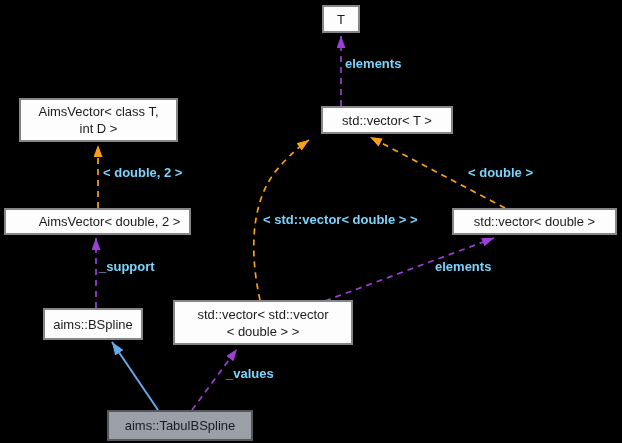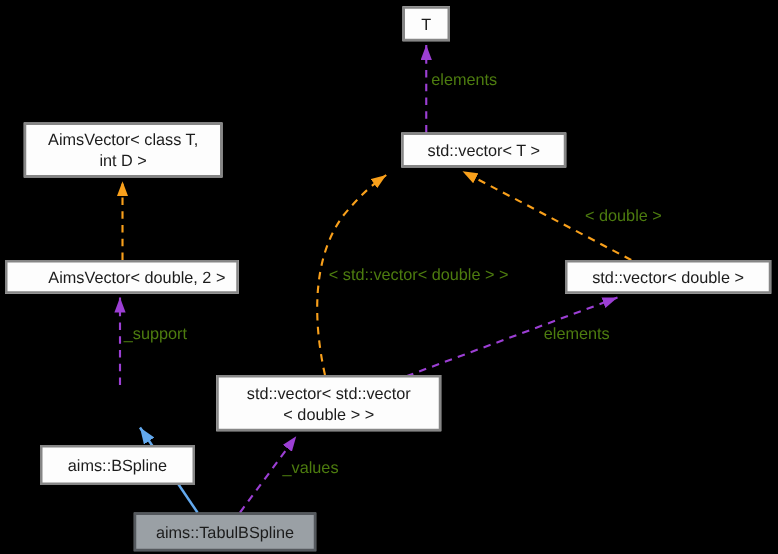--- a/index.html
+++ b/index.html
@@ -39,24 +39,24 @@
     white-space: nowrap;
     cursor: pointer;
   }
   .node.current {
     background: #9aa0a5;
     border-color: #54585d;
     cursor: default;
   }
   .edge-label {
     position: absolute;
-    color: #4d7c0f;
+    color: #7dd3fc;
     font-size: 13px;
     line-height: 14px;
-    font-weight: 400;
+    font-weight: 700;
     white-space: nowrap;
   }
 </style>
 </head>
 <body>
 
 <div class="stage">
 
   <svg class="edges-svg" viewBox="0 0 622 443" xmlns="http://www.w3.org/2000/svg">
     <defs>
@@ -107,30 +107,31 @@
 
   <div class="node" style="left:452px; top:208px; width:165px; height:27px;">
     <span>std::vector&lt; double &gt;</span>
   </div>
 
   <div class="node" style="left:173px; top:300px; width:180px; height:45px;">
     <span>std::vector&lt; std::vector</span>
     <span>&lt; double &gt; &gt;</span>
   </div>
 
-  <div class="node" style="left:32px; top:308px; width:124px; height:32px;margin-top:48px;">
+  <div class="node" style="left:43px; top:308px; width:100px; height:32px;">
     <span>aims::BSpline</span>
   </div>
 
   <div class="node current" style="left:107px; top:410px; width:146px; height:31px;">
     <span>aims::TabulBSpline</span>
   </div>
 
   <div class="edge-label" style="left:345px; top:57px;">elements</div>
 
+  <div class="edge-label" style="left:103px; top:166px;">&lt; double, 2 &gt;</div>
 
   <div class="edge-label" style="left:99px; top:260px;">_support</div>
 
   <div class="edge-label" style="left:263px; top:213px;">&lt; std::vector&lt; double &gt; &gt;</div>
 
   <div class="edge-label" style="left:468px; top:166px;">&lt; double &gt;</div>
 
   <div class="edge-label" style="left:435px; top:260px;">elements</div>
 
   <div class="edge-label" style="left:226px; top:367px;">_values</div>

